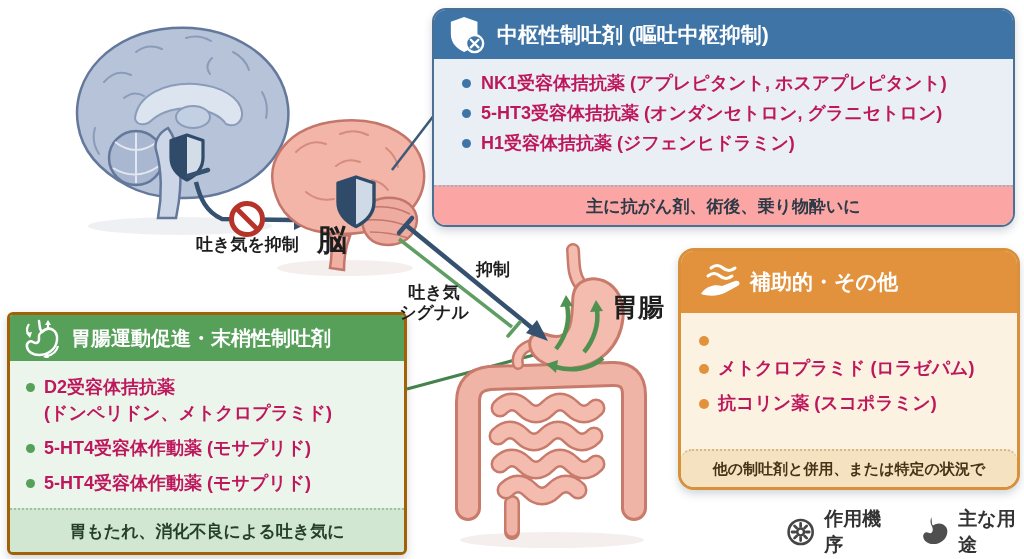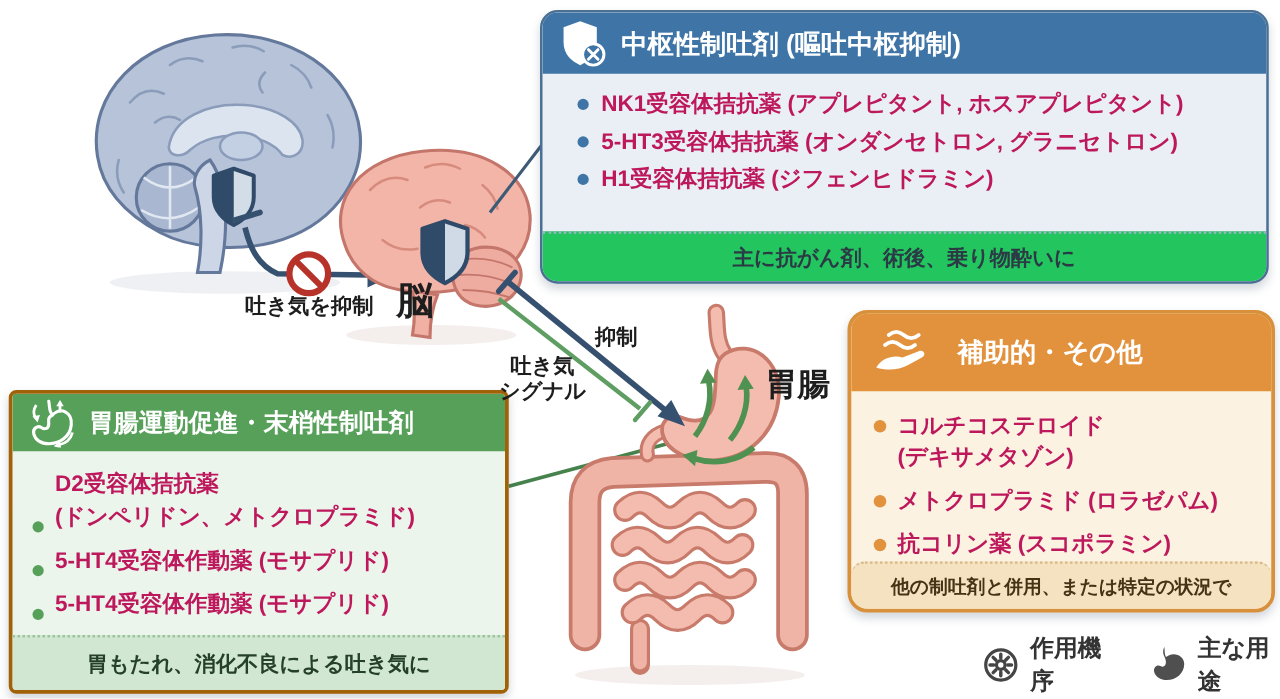--- a/index.html
+++ b/index.html
@@ -13,31 +13,31 @@
   .panel .body { color:#be185d; font-weight:600; }
   .panel .item { display:flex; align-items:flex-start; }
   .panel .itext { white-space:pre-line; }
   .panel .dot { flex:none; border-radius:50%; }
   .panel .ftr { position:absolute; left:0; right:0; bottom:0; display:flex; align-items:center; justify-content:center; font-weight:600; }
 
   .panel-central { left:432px; top:8px; width:583px; height:219px; border:2px solid #4a7094; border-radius:14px; background:#e9eff5; }
   .panel-central .hdr { height:49px; background:#3f75a6; gap:11px; padding:0 14px; font-size:21px; }
   .panel-central .body { padding:9px 12px 0 28px; font-size:18px; line-height:30px; }
   .panel-central .dot { width:9px; height:9px; background:#3f75a6; margin:11px 10px 0 0; }
-  .panel-central .ftr { height:40px; background:#22c55e; border-top:2px dotted #9db3c5; font-size:17px; color:#2c3a46; }
+  .panel-central .ftr { height:40px; background:#fca5a5; border-top:2px dotted #9db3c5; font-size:17px; color:#2c3a46; }
 
   .panel-peripheral { left:7px; top:312px; width:400px; height:243px; border:3px solid #a16207; border-radius:6px; background:#ecf5ec; }
   .panel-peripheral .hdr { height:46px; background:#57a05a; gap:9px; padding:0 12px; font-size:20px; }
   .panel-peripheral .body { padding:13px 8px 0 16px; font-size:18px; line-height:26px; }
-  .panel-peripheral .item { margin-bottom:9px;align-items:flex-end; }
+  .panel-peripheral .item { margin-bottom:9px; }
   .panel-peripheral .dot { width:9px; height:9px; background:#57a05a; margin:9px 9px 0 0; }
   .panel-peripheral .ftr { height:44px; background:#d2e7d1; border-top:2px dotted #9cc49e; font-size:17px; color:#25402a; }
 
   .panel-adjunct { left:678px; top:248px; width:342px; height:242px; border:3px solid #d8913a; border-radius:16px; background:#fbf2e1; }
-  .panel-adjunct .hdr { height:62px; background:#e2923c; gap:23px; padding:0 16px; font-size:21px; }
+  .panel-adjunct .hdr { height:62px; background:#e2923c; gap:7px; padding:0 16px; font-size:21px; }
   .panel-adjunct .body { padding:15px 8px 0 18px; font-size:18px; line-height:25px; }
   .panel-adjunct .item { margin-bottom:10px; }
   .panel-adjunct .dot { width:10px; height:10px; background:#e2923c; margin:8px 9px 0 0; }
   .panel-adjunct .ftr { height:38px; background:#f4e2c0; border-top:2px dotted #d9b98a; font-size:15px; color:#463317;border-radius:11px; }
 
   .flabel { position:absolute; z-index:3; color:#1d1d1d; font-weight:bold; white-space:pre-line; }
   .lbl-suppress { left:196px; top:233px; font-size:17px; }
   .lbl-brain { left:317px; top:220px; font-size:30px; font-weight:800; }
   .lbl-inhibit { left:476px; top:258px; font-size:17px; }
   .lbl-signal { left:390px; top:283px; width:88px; text-align:center; font-size:17px; line-height:20px; }
@@ -200,22 +200,20 @@
       <svg width="46" height="42" viewBox="0 0 46 42">
         <path d="M14,7 q6,-5 12,0 q6,5 12,0" fill="none" stroke="#ffffff" stroke-width="3" stroke-linecap="round"></path>
         <path d="M11,15 q6,-5 12,0 q6,5 12,0" fill="none" stroke="#ffffff" stroke-width="3" stroke-linecap="round"></path>
         <path d="M4,33 c5,-8 14,-10 21,-8 l13,-5 c4,-1.5 6.5,3 2.5,5 l-11,6 c-8,4.5 -18,4.5 -25.5,2 z" fill="#ffffff"></path>
       </svg>
       <span>補助的・その他</span>
     </div>
     <div class="body">
       <div class="item">
           <span class="dot"></span>
-          <span class="itext">コルチコステロイド
-(デキサメタゾン)</span>
         </div>
       <div class="item">
           <span class="dot"></span>
           <span class="itext">メトクロプラミド (ロラゼパム)</span>
         </div>
       <div class="item">
           <span class="dot"></span>
           <span class="itext">抗コリン薬 (スコポラミン)</span>
         </div>
     </div>

